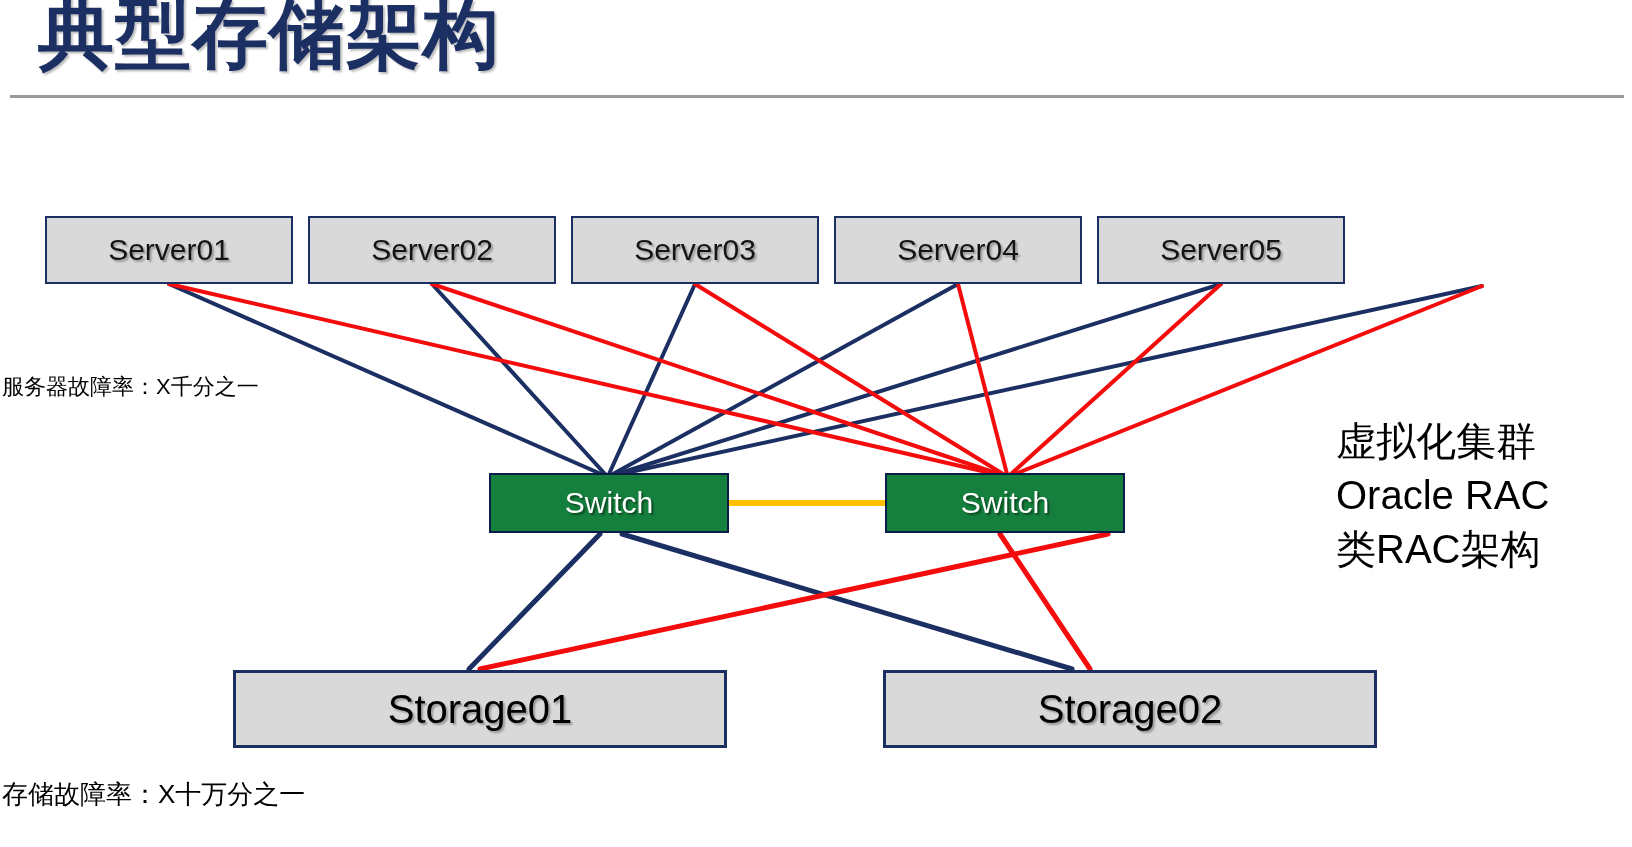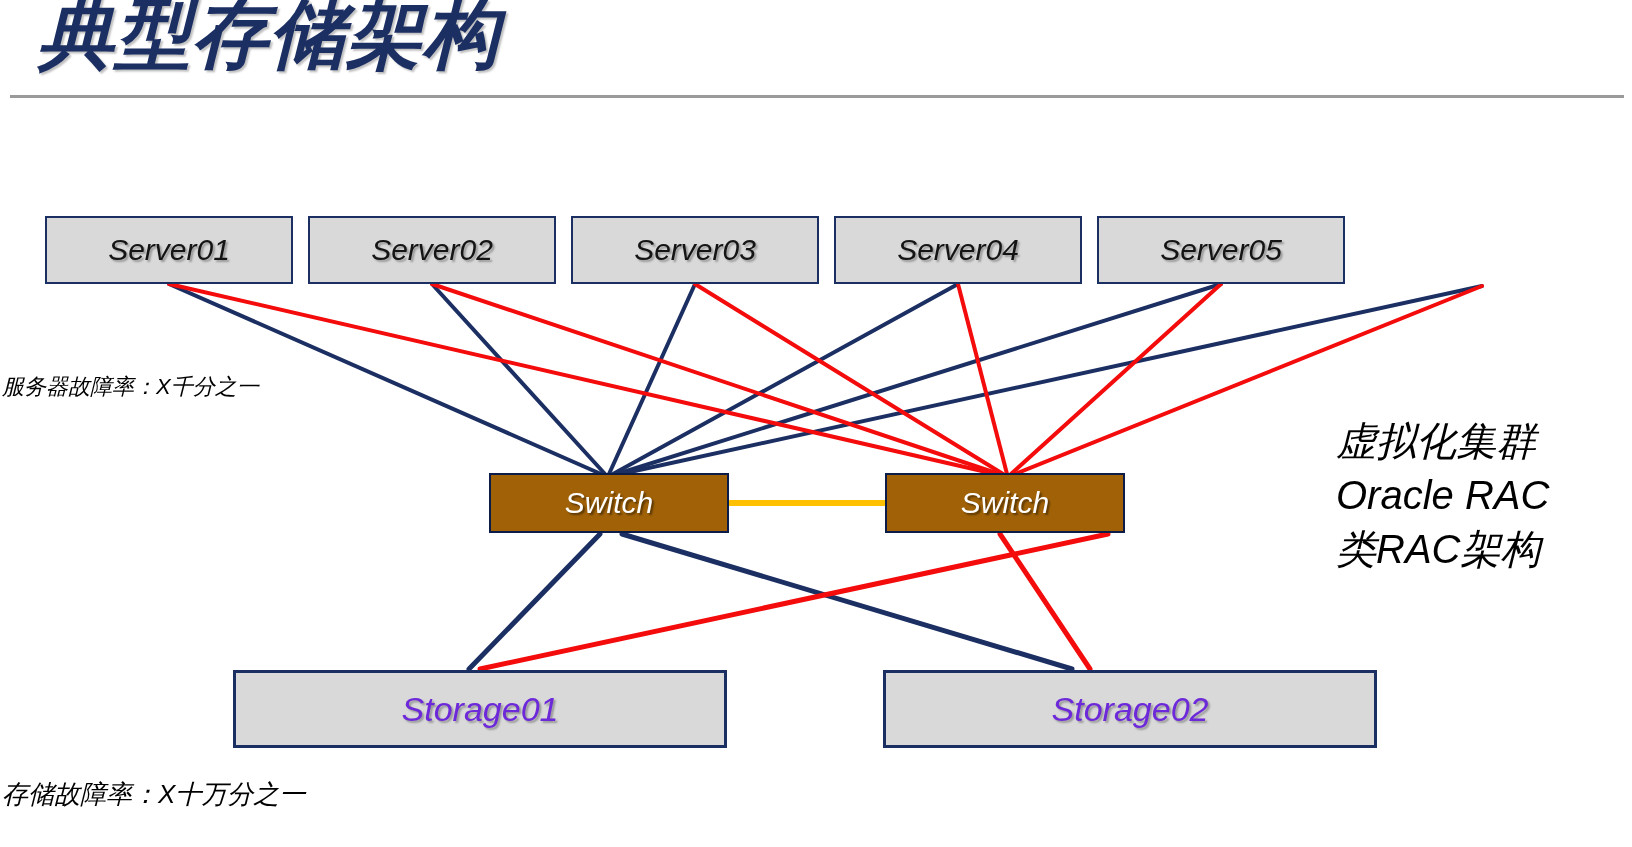--- a/index.html
+++ b/index.html
@@ -1,21 +1,21 @@
 <!DOCTYPE html>
 <html><head>
 <meta charset="utf-8">
 <style>
   html,body{margin:0;padding:0;}
   body{
     width:1632px;height:847px;background:#ffffff;overflow:hidden;
     font-family:"Liberation Sans","DejaVu Sans",sans-serif;
     position:relative;
   }
-  .page{position:absolute;inset:0;font-style:italic;}
+  .page{position:absolute;inset:0;}
   .slide-title{
     position:absolute;left:38px;top:-8px;
     font-size:76px;font-weight:bold;color:#1c2f63;
     letter-spacing:1px;line-height:1.1;
     text-shadow:2px 2px 2px rgba(0,0,0,0.25);
     white-space:nowrap;
   }
   .title-rule{
     position:absolute;left:10px;right:8px;top:95px;height:0;
     border-top:3px solid #9a9a9a;
@@ -30,29 +30,29 @@
     top:216px;width:248px;height:68px;
     background:#d9d9d9;border:2px solid #1c2f63;
     font-size:30px;color:#141414;
     text-shadow:2px 2px 2px rgba(0,0,0,0.3);
     text-align:right;
   }
   #server01{left:45px}#server02{left:308px}#server03{left:571px}
   #server04{left:834px}#server05{left:1097px}#server06{left:1360px}
   .switch{
     top:473px;width:240px;height:60px;
-    background:#a16207;border:2px solid #0c1c49;
+    background:#15803d;border:2px solid #0c1c49;
     font-size:30px;color:#ffffff;
     text-shadow:2px 2px 2px rgba(0,0,0,0.45);
   }
   #switch-a{left:489px}#switch-b{left:885px}
   .storage{
     top:670px;width:494px;height:78px;
     background:#d9d9d9;border:3px solid #1c2f63;
-    font-size:34px;color:#6d28d9;
+    font-size:40px;color:#000000;
     text-shadow:2px 2px 2px rgba(0,0,0,0.3);
   }
   #storage01{left:233px}#storage02{left:883px}
   .note{position:absolute;color:#000;white-space:nowrap;}
   .note-server-fault{left:2px;top:372px;font-size:22px;}
   .note-storage-fault{left:2px;top:777px;font-size:26px;}
   .note-right{left:1336px;top:414px;font-size:40px;line-height:54px;}
 </style>
 </head>
 <body>

